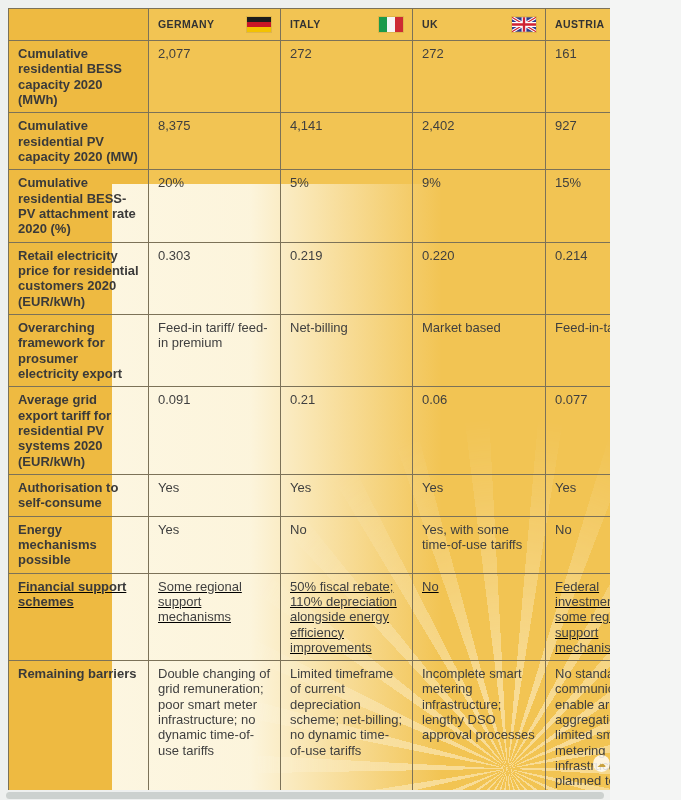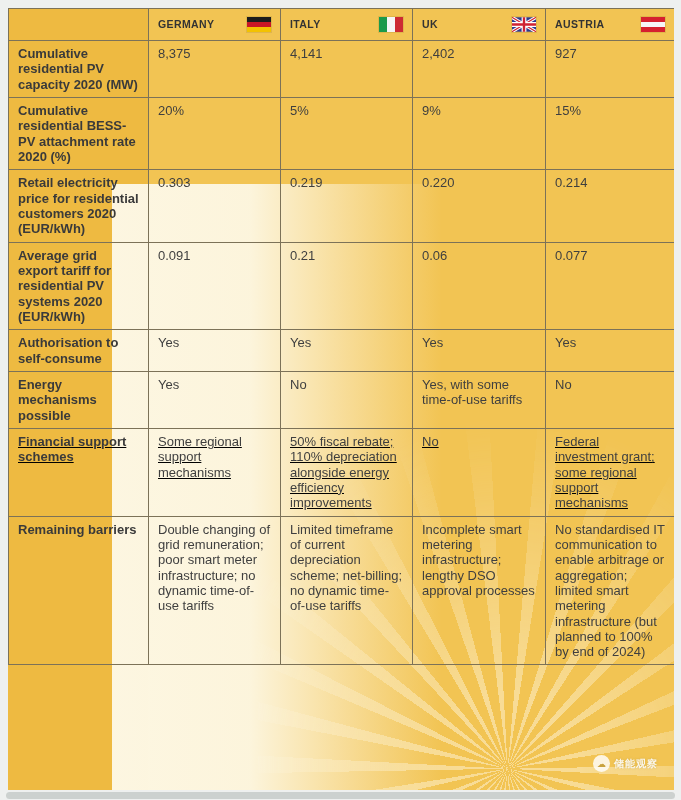--- a/index.html
+++ b/index.html
@@ -2,21 +2,21 @@
 <html><head>
 <meta charset="utf-8">
 <style>
   html,body{margin:0;padding:0;}
   body{
     font-family:"Liberation Sans","DejaVu Sans",sans-serif;
     background:#f4f5f4;
   }
   .page{
     position:relative;
-    width:681px;height:800px;
+    width:610px;height:800px;
     background:#eef0ef;
     overflow:hidden;
   }
   .table-wrap{
     position:absolute;
     left:8px;top:8px;
     width:666px;height:782px;
     background:#f2c453;
     overflow:hidden;
   }
@@ -161,20 +161,27 @@
         </span>
             </th>
         <th class="country">
           <span class="hd">
             <span>AUSTRIA</span>
             <span class="flag flag-at"></span>
           </span>
         </th>
       </tr>
 
+      <tr class="r1">
+        <td class="rowlabel">Cumulative residential BESS capacity 2020 (MWh)</td>
+        <td>2,077</td>
+        <td>272</td>
+        <td>272</td>
+        <td>161</td>
+      </tr>
       <tr class="r2">
         <td class="rowlabel">Cumulative residential PV capacity 2020 (MW)</td>
         <td>8,375</td>
         <td>4,141</td>
         <td>2,402</td>
         <td>927</td>
       </tr>
       <tr class="r3">
         <td class="rowlabel">Cumulative residential BESS-PV attachment rate 2020 (%)</td>
         <td>20%</td>
@@ -182,20 +189,27 @@
         <td>9%</td>
         <td>15%</td>
       </tr>
       <tr class="r4">
         <td class="rowlabel">Retail electricity price for residential customers 2020 (EUR/kWh)</td>
         <td>0.303</td>
         <td>0.219</td>
         <td>0.220</td>
         <td>0.214</td>
       </tr>
+      <tr class="r5">
+        <td class="rowlabel">Overarching framework for prosumer electricity export</td>
+        <td>Feed-in tariff/ feed-in premium</td>
+        <td>Net-billing</td>
+        <td>Market based</td>
+        <td>Feed-in-tariff</td>
+      </tr>
       <tr class="r6">
         <td class="rowlabel">Average grid export tariff for residential PV systems 2020 (EUR/kWh)</td>
         <td>0.091</td>
         <td>0.21</td>
         <td>0.06</td>
         <td>0.077</td>
       </tr>
       <tr class="r7">
         <td class="rowlabel">Authorisation to self-consume</td>
         <td>Yes</td>

